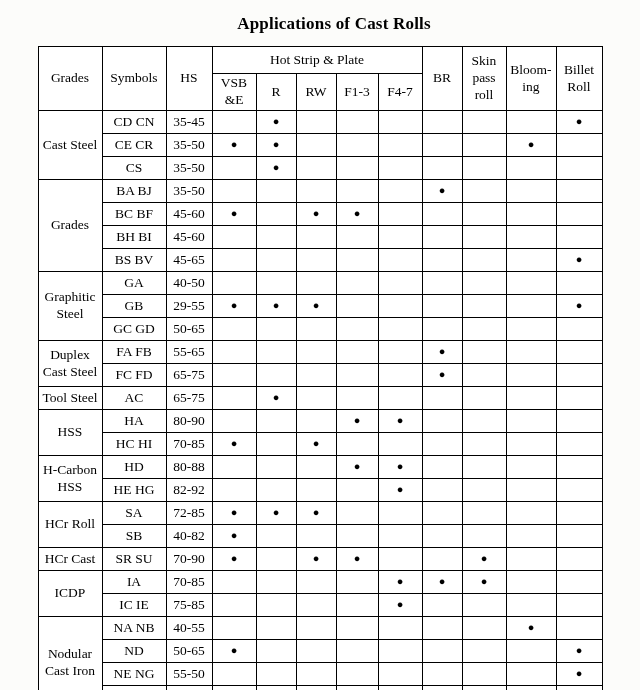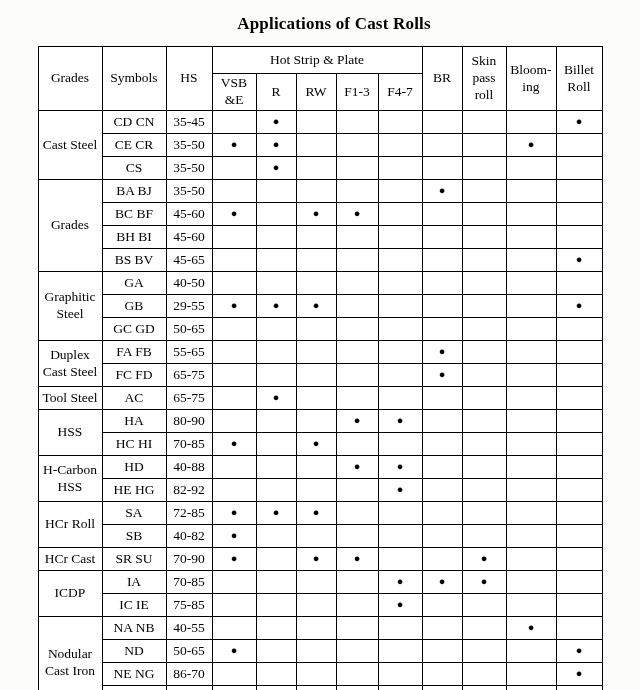--- a/index.html
+++ b/index.html
@@ -292,21 +292,21 @@
           <td class="mark-cell"></td>
           <td class="mark-cell"></td>
           <td class="mark-cell"></td>
           <td class="mark-cell"></td>
           <td class="mark-cell"></td>
         </tr>
         <tr>
           <td rowspan="2">H-Carbon
 HSS</td>
           <td>HD</td>
-          <td>40-88</td>
+          <td>80-88</td>
           <td class="mark-cell"></td>
           <td class="mark-cell"></td>
           <td class="mark-cell"></td>
           <td class="mark-cell">●</td>
           <td class="mark-cell">●</td>
           <td class="mark-cell"></td>
           <td class="mark-cell"></td>
           <td class="mark-cell"></td>
           <td class="mark-cell"></td>
         </tr>
@@ -414,21 +414,21 @@
           <td class="mark-cell"></td>
           <td class="mark-cell"></td>
           <td class="mark-cell"></td>
           <td class="mark-cell"></td>
           <td class="mark-cell"></td>
           <td class="mark-cell"></td>
           <td class="mark-cell">●</td>
         </tr>
         <tr>
           <td>NE NG</td>
-          <td>86-70</td>
+          <td>55-50</td>
           <td class="mark-cell"></td>
           <td class="mark-cell"></td>
           <td class="mark-cell"></td>
           <td class="mark-cell"></td>
           <td class="mark-cell"></td>
           <td class="mark-cell"></td>
           <td class="mark-cell"></td>
           <td class="mark-cell"></td>
           <td class="mark-cell">●</td>
         </tr>

